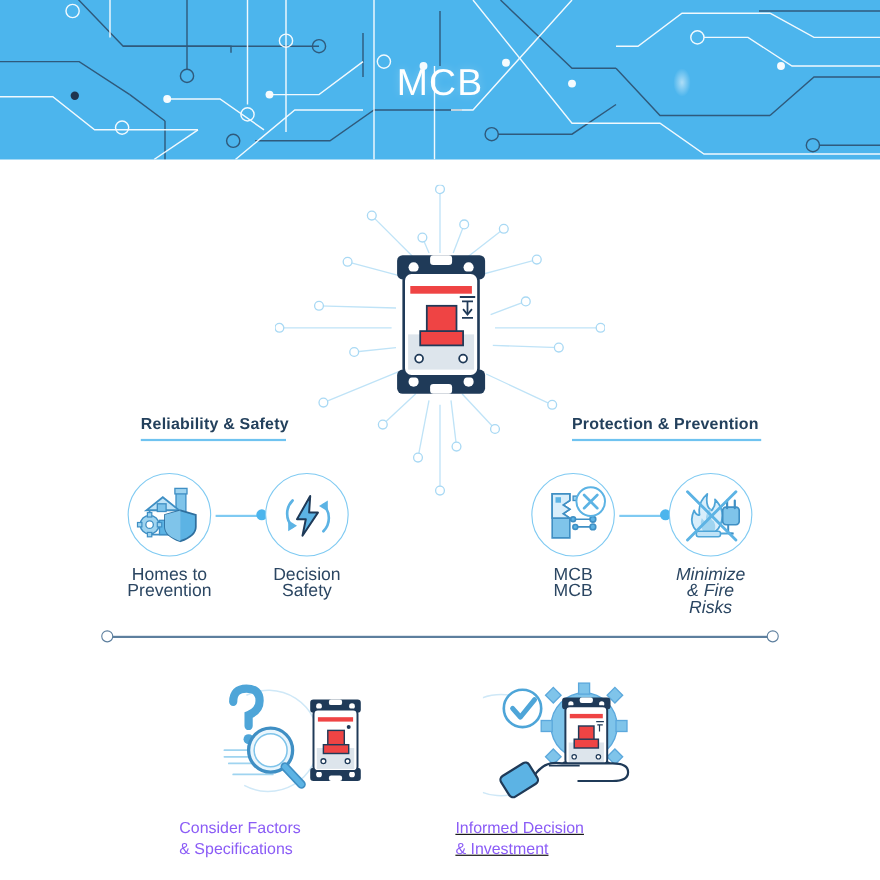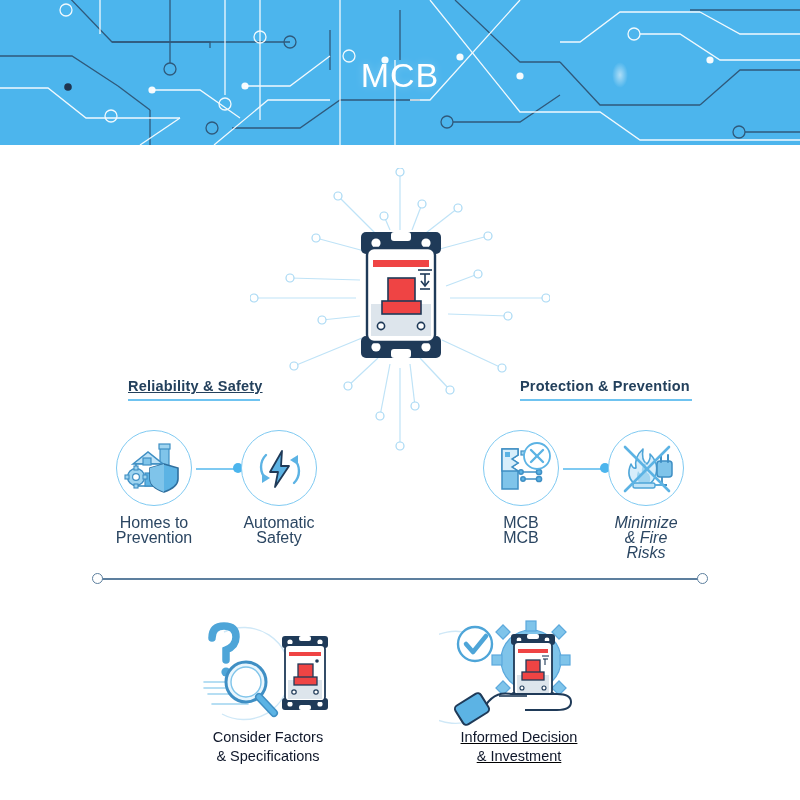--- a/index.html
+++ b/index.html
@@ -48,21 +48,21 @@
     color:#23405c;
     font-size:14.5px;
     font-weight:bold;
     letter-spacing:0.2px;
     padding-bottom:7px;
   }
   .sec-head .rule {
     position:absolute; left:0; bottom:0; height:2px;
     background:#6fc3f0;
   }
-  #sec-left  { left:128px; top:378px; width:137px;text-decoration:underline; }
+  #sec-left  { left:128px; top:378px; width:137px; }
   #sec-left .rule  { width:132px; }
   #sec-right { left:520px; top:378px; width:172px; }
   #sec-right .rule { width:172px; }
 
   
   .icon-node { position:absolute; width:84px; }
   .icon-circle {
     width:76px; height:76px; border-radius:50%;
     border:1.6px solid #7fcaf2;
     background:#ffffff;
@@ -106,22 +106,22 @@
   }
   .divider .dcap.l { left:0; }
   .divider .dcap.r { right:0; }
 
   
   .bottom-node { position:absolute; width:210px; }
   .bottom-art {
     position:relative; width:160px; height:110px; margin:0 auto;
   }
   .bottom-label {
-    margin-top:0; text-align:center;
-    color:#0f172a; font-size:14.5px; line-height:19px;
+    margin-top:16px; text-align:left;
+    color:#8b5cf6; font-size:14.5px; line-height:19px;
   }
   #node-consider { left:163px; top:618px; }
   #node-informed { left:414px; top:618px;text-decoration:underline; }
 </style>
 </head>
 <body>
 
 <div class="header">
   <svg class="header-circuit" viewBox="0 0 800 145">
     <g fill="none" stroke="#2b4a68" stroke-width="1.3" opacity="0.85">
@@ -308,21 +308,21 @@
       <g fill="none" stroke="#5cb3e4" stroke-width="2.4" stroke-linecap="round">
         <path d="M52 28 A17 17 0 0 1 52 52"></path>
         <path d="M24 48 A17 17 0 0 1 24 24"></path>
       </g>
       <path d="M56 24 L56 34 L48 29 Z" fill="#5cb3e4"></path>
       <path d="M20 52 L20 42 L28 47 Z" fill="#5cb3e4"></path>
       <path d="M40 20 L28 41 L36 41 L33 56 L47 35 L39 35 Z" fill="#5cb3e4" stroke="#1f3a58" stroke-width="1.8" stroke-linejoin="round"></path>
     </svg>
   </div>
   <div class="icon-label">
-    <div>Automatic</div>
+    <div>Decision</div>
     <div>Safety</div>
   </div>
 </div>
 
 <div class="icon-node" id="node-mcb">
   <div class="icon-circle">
     <svg width="76" height="76" viewBox="0 0 76 76">
       <path d="M18 18 L34 18 L34 24 L28 28 L34 32 L28 36 L34 40 L34 58 L18 58 Z" fill="#7fc4ea" stroke="#3f8fc4" stroke-width="1.5"></path>
       <path d="M18 18 L34 18 L34 24 L28 28 L34 32 L28 36 L34 40 L18 40 Z" fill="#d8eefb" stroke="#3f8fc4" stroke-width="1.5"></path>
       <rect x="21" y="21" width="5" height="5" fill="#5cb3e4"></rect>

